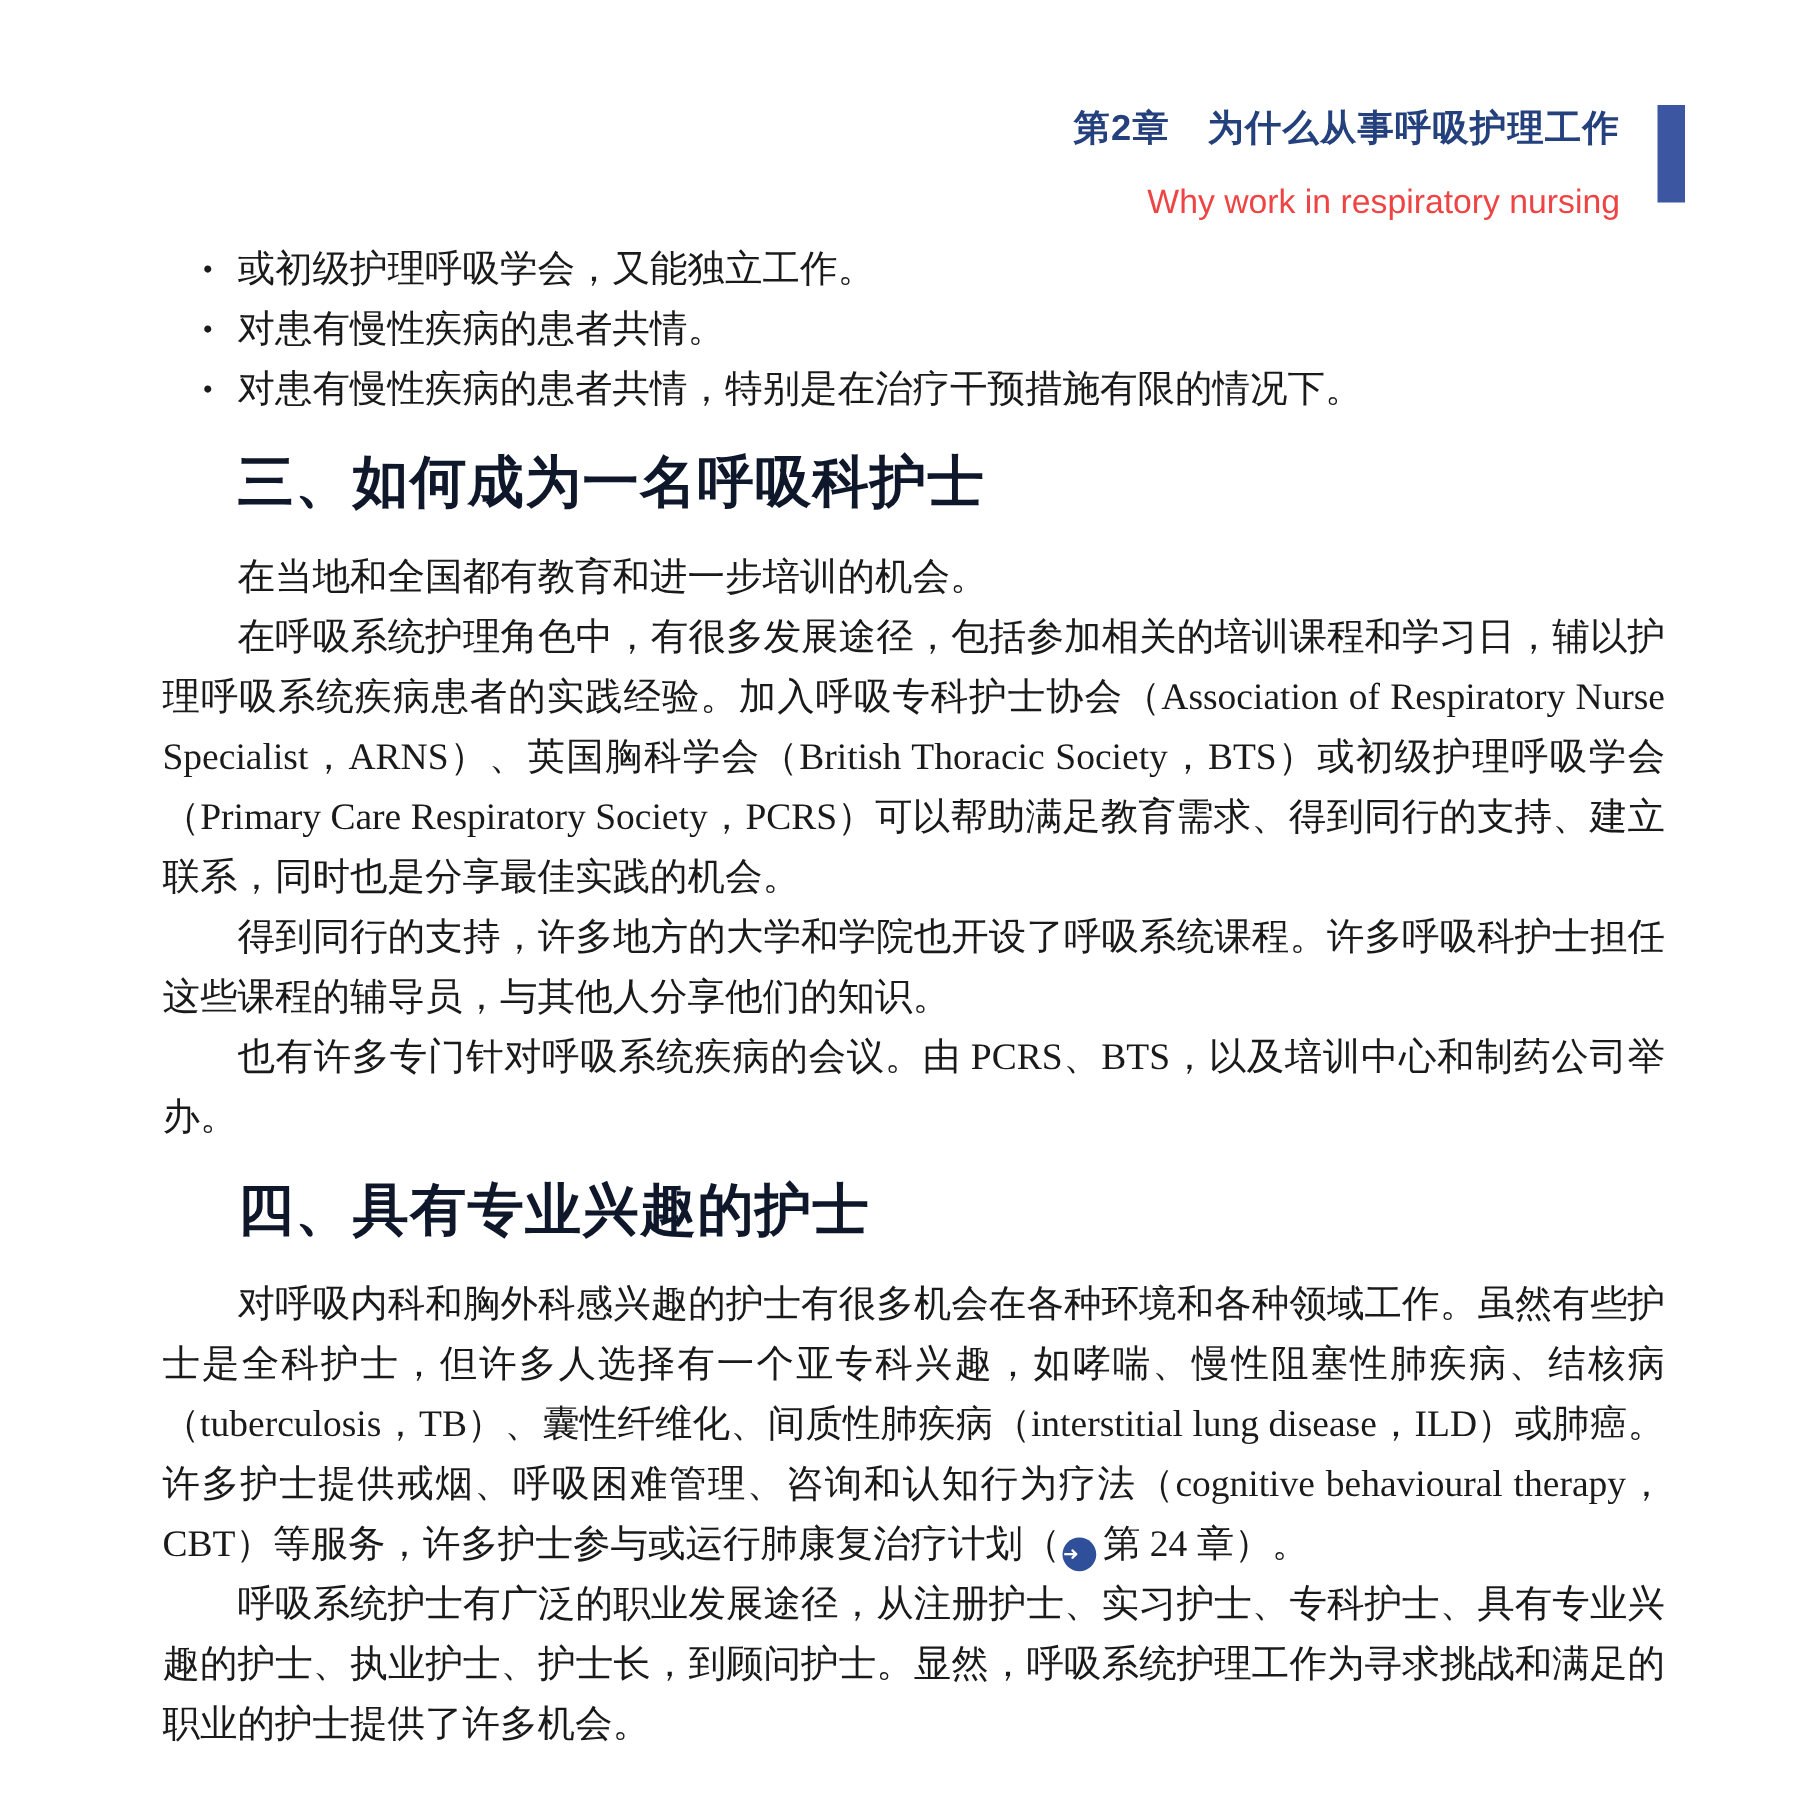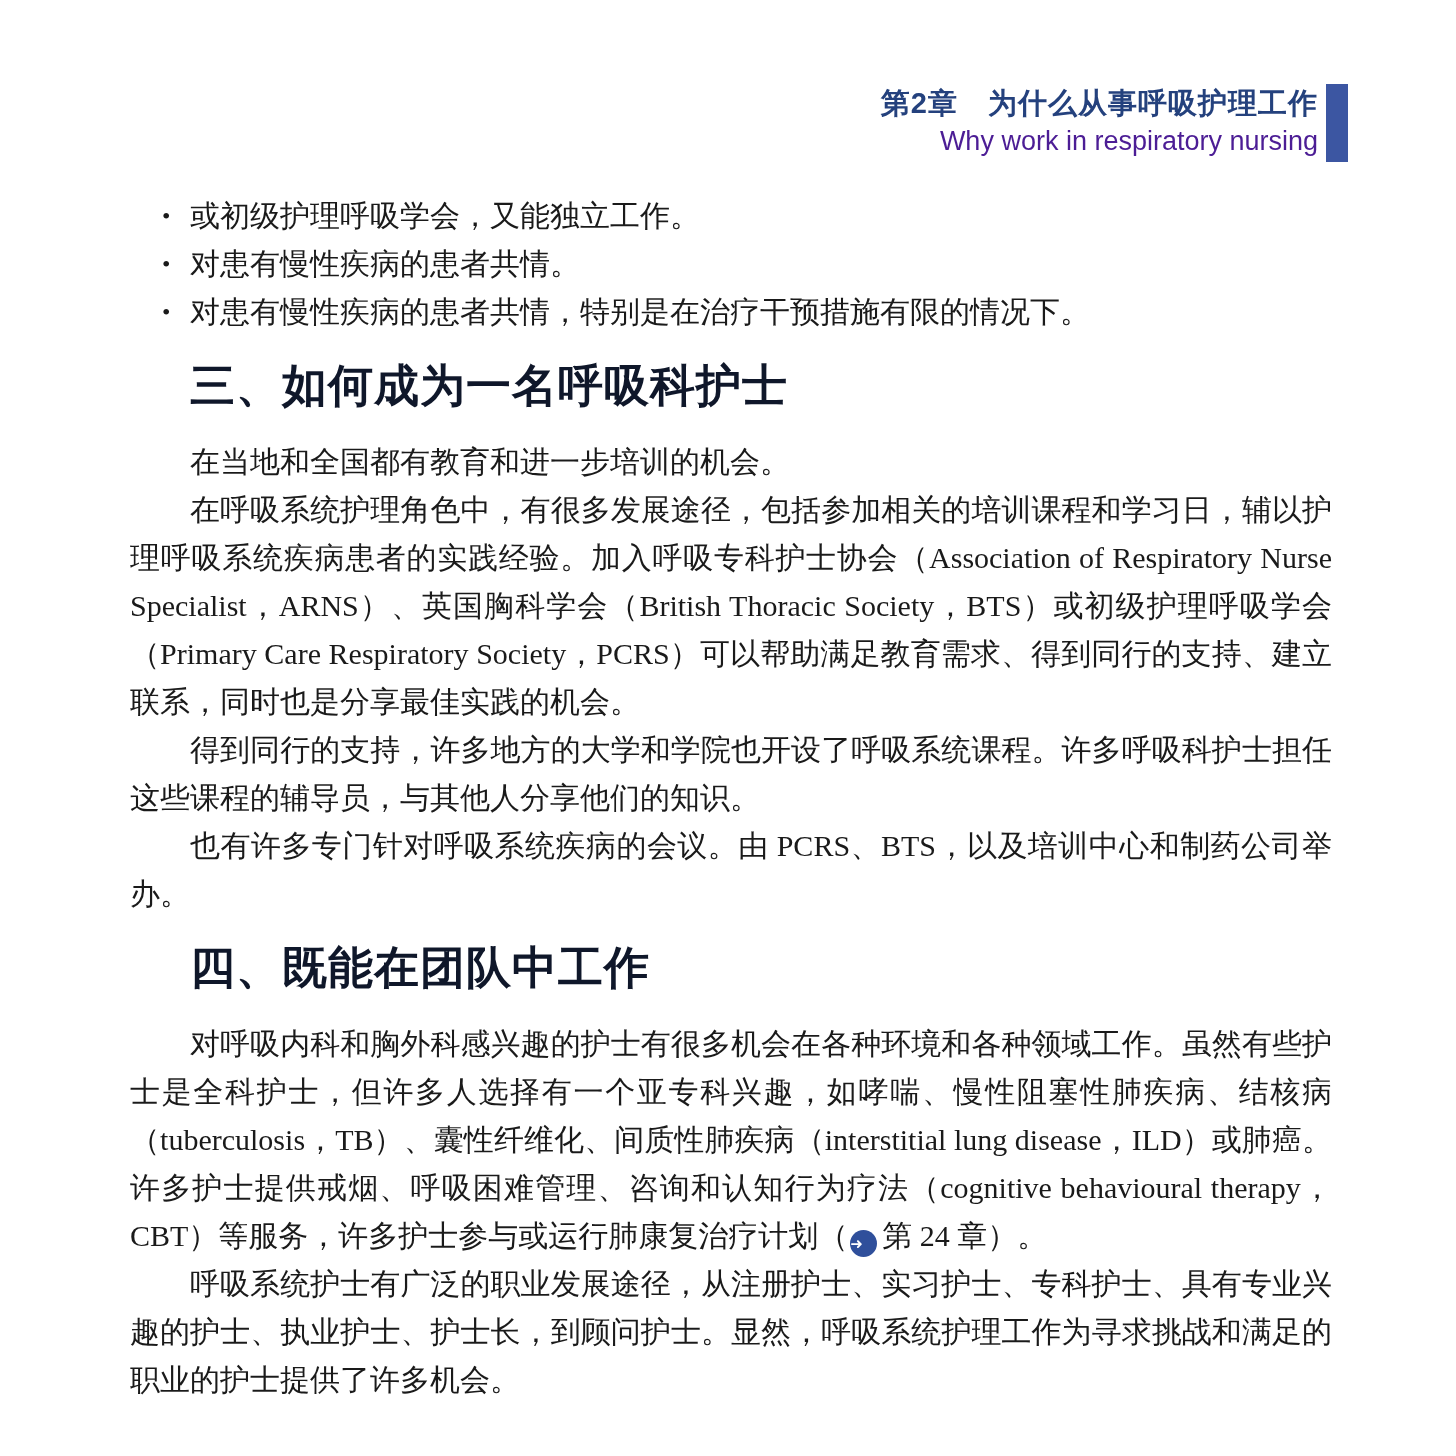--- a/index.html
+++ b/index.html
@@ -10,36 +10,36 @@
     background: #ffffff;
     overflow: hidden;
     font-family: "Liberation Serif", "DejaVu Serif", serif;
     color: #1a1a1a;
   }
 
   
   .page-header {
     position: absolute;
     top: 86px;
-    right: 138px;
+    right: 160px;
     text-align: right;
     font-family: "Liberation Sans", "DejaVu Sans", sans-serif;
   }
   .chapter-title {
     font-size: 29px;
     font-weight: 600;
     color: #24417d;
     letter-spacing: 1px;
     line-height: 34px;
   }
   .chapter-subtitle {
     font-size: 27px;
     font-weight: 400;
-    color: #4c1d95;
-    margin-top: 6px;
+    color: #ef4444;
+    margin-top: 26px;
     line-height: 30px;
   }
   .header-bar {
     position: absolute;
     top: 84px;
     left: 1326px;
     width: 22px;
     height: 78px;
     background: #3c56a2;
   }
@@ -111,18 +111,18 @@
 
   <div class="content">
       <div class="bullet-item"><span class="bullet-dot">•</span><span>或初级护理呼吸学会，又能独立工作。</span></div>
       <div class="bullet-item"><span class="bullet-dot">•</span><span>对患有慢性疾病的患者共情。</span></div>
       <div class="bullet-item"><span class="bullet-dot">•</span><span>对患有慢性疾病的患者共情，特别是在治疗干预措施有限的情况下。</span></div>
       <h2 class="section-heading">三、如何成为一名呼吸科护士</h2>
       <p class="body-paragraph">在当地和全国都有教育和进一步培训的机会。</p>
       <p class="body-paragraph">在呼吸系统护理角色中，有很多发展途径，包括参加相关的培训课程和学习日，辅以护理呼吸系统疾病患者的实践经验。加入呼吸专科护士协会（Association of Respiratory Nurse Specialist，ARNS）、英国胸科学会（British Thoracic Society，BTS）或初级护理呼吸学会（Primary Care Respiratory Society，PCRS）可以帮助满足教育需求、得到同行的支持、建立联系，同时也是分享最佳实践的机会。</p>
       <p class="body-paragraph">得到同行的支持，许多地方的大学和学院也开设了呼吸系统课程。许多呼吸科护士担任这些课程的辅导员，与其他人分享他们的知识。</p>
       <p class="body-paragraph">也有许多专门针对呼吸系统疾病的会议。由 PCRS、BTS，以及培训中心和制药公司举办。</p>
-      <h2 class="section-heading">四、既能在团队中工作</h2>
+      <h2 class="section-heading">四、具有专业兴趣的护士</h2>
       <p class="body-paragraph">对呼吸内科和胸外科感兴趣的护士有很多机会在各种环境和各种领域工作。虽然有些护士是全科护士，但许多人选择有一个亚专科兴趣，如哮喘、慢性阻塞性肺疾病、结核病（tuberculosis，TB）、囊性纤维化、间质性肺疾病（interstitial lung disease，ILD）或肺癌。许多护士提供戒烟、呼吸困难管理、咨询和认知行为疗法（cognitive behavioural therapy，CBT）等服务，许多护士参与或运行肺康复治疗计划（<span class="ref-icon">➜</span>第 24 章）。</p>
       <p class="body-paragraph">呼吸系统护士有广泛的职业发展途径，从注册护士、实习护士、专科护士、具有专业兴趣的护士、执业护士、护士长，到顾问护士。显然，呼吸系统护理工作为寻求挑战和满足的职业的护士提供了许多机会。</p>
     </div>
 
 </div>
 
 </body></html>

